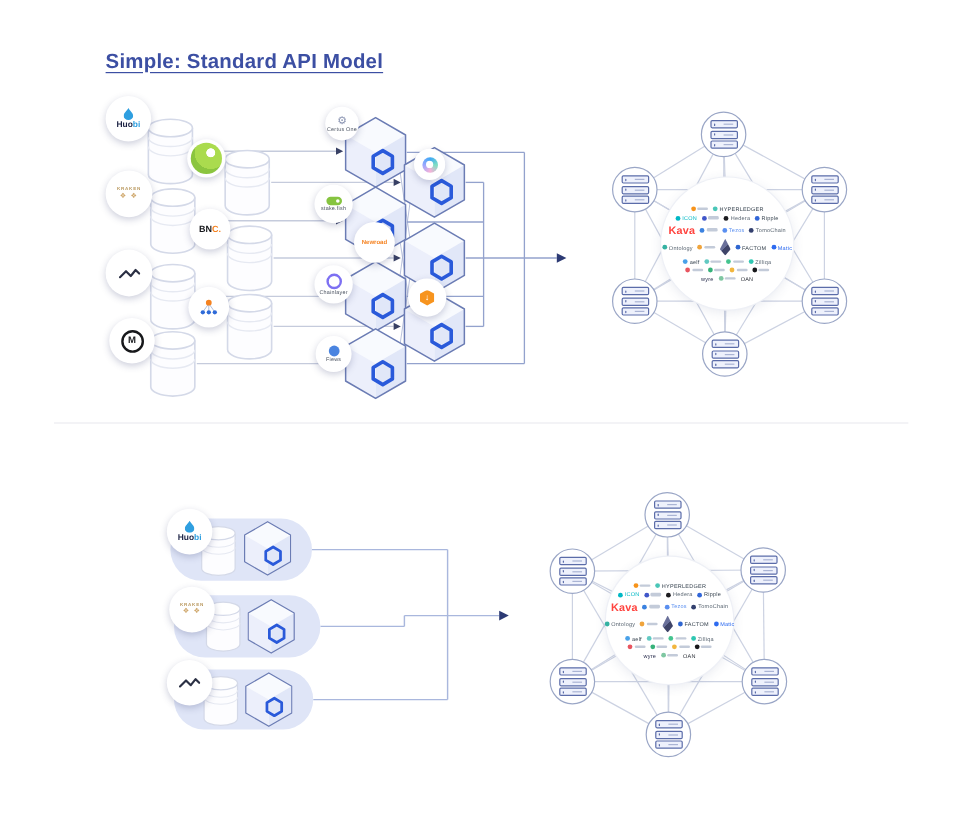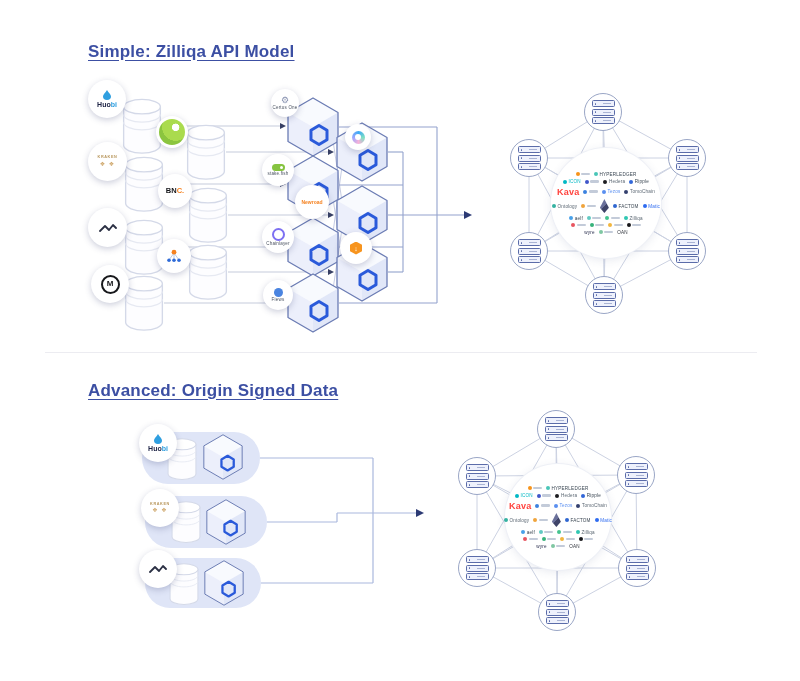--- a/index.html
+++ b/index.html
@@ -186,23 +186,22 @@
         <path d="M637,568 L477,568"></path>
       <path d="M556,429 L558,517"></path>
         <path d="M636,475 L558,517"></path>
         <path d="M637,568 L558,517"></path>
       <path d="M557,612 L558,517"></path>
         <path d="M477,568 L558,517"></path>
         <path d="M477,476 L558,517"></path>
     </g>
   </svg>
 
-  <h2 class="title" style="left:88px;top:42px">Simple: Zilliqa API Model</h2>
+  <h2 class="title" style="left:88px;top:42px">Simple: Standard API Model</h2>
   <div class="divider"></div>
-  <h2 class="title" style="left:88px;top:381px">Advanced: Origin Signed Data</h2>
 
   <svg class="cyl" style="left:122px;top:97px" width="40" height="58">
       <use href="#sym-cyl"></use>
     </svg>
   <svg class="cyl" style="left:124px;top:155px" width="40" height="58">
       <use href="#sym-cyl"></use>
     </svg>
   <svg class="cyl" style="left:124px;top:218px" width="40" height="58">
       <use href="#sym-cyl"></use>
     </svg>

